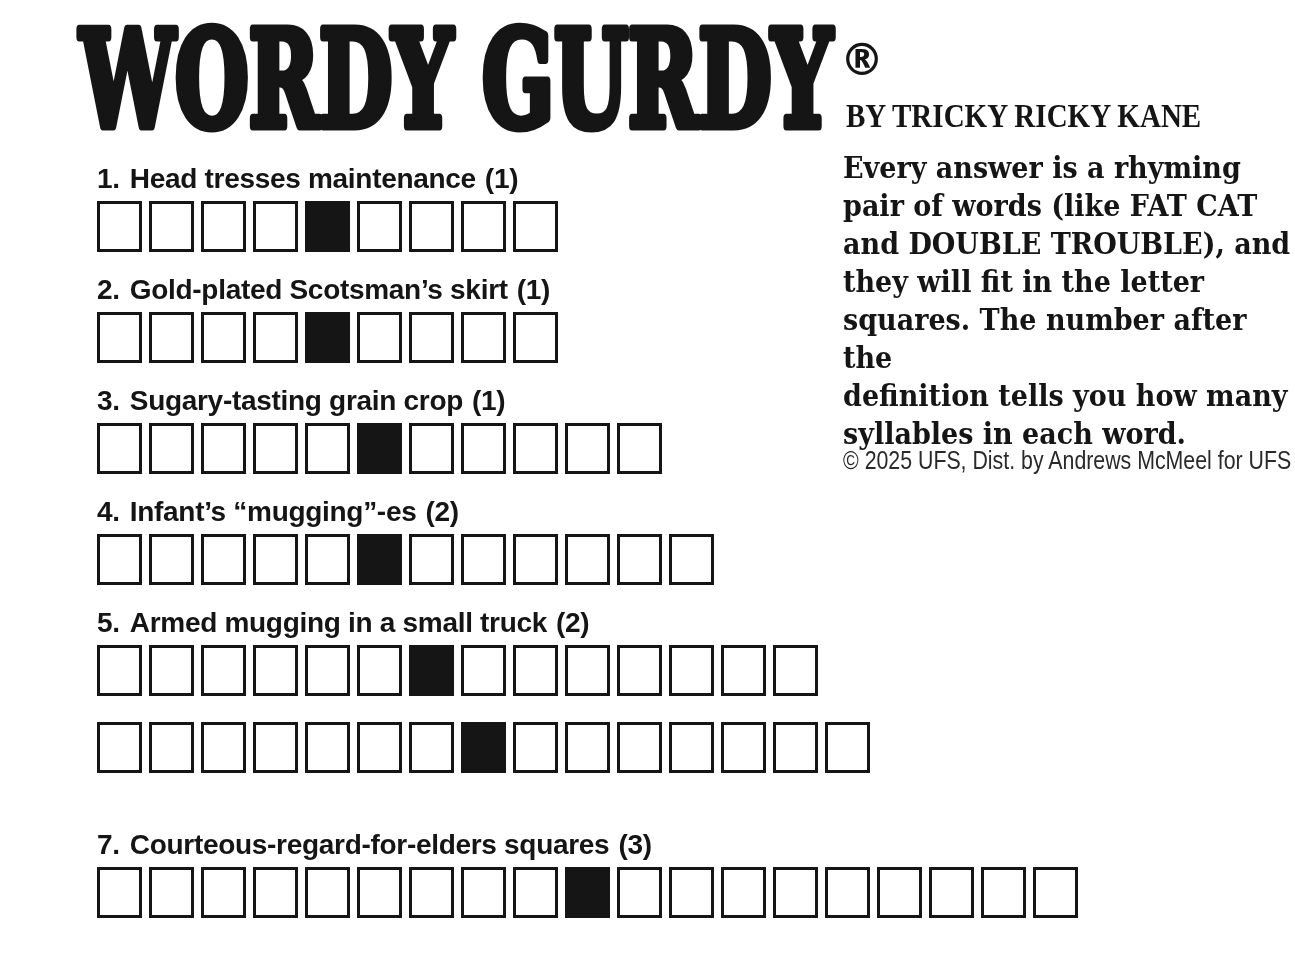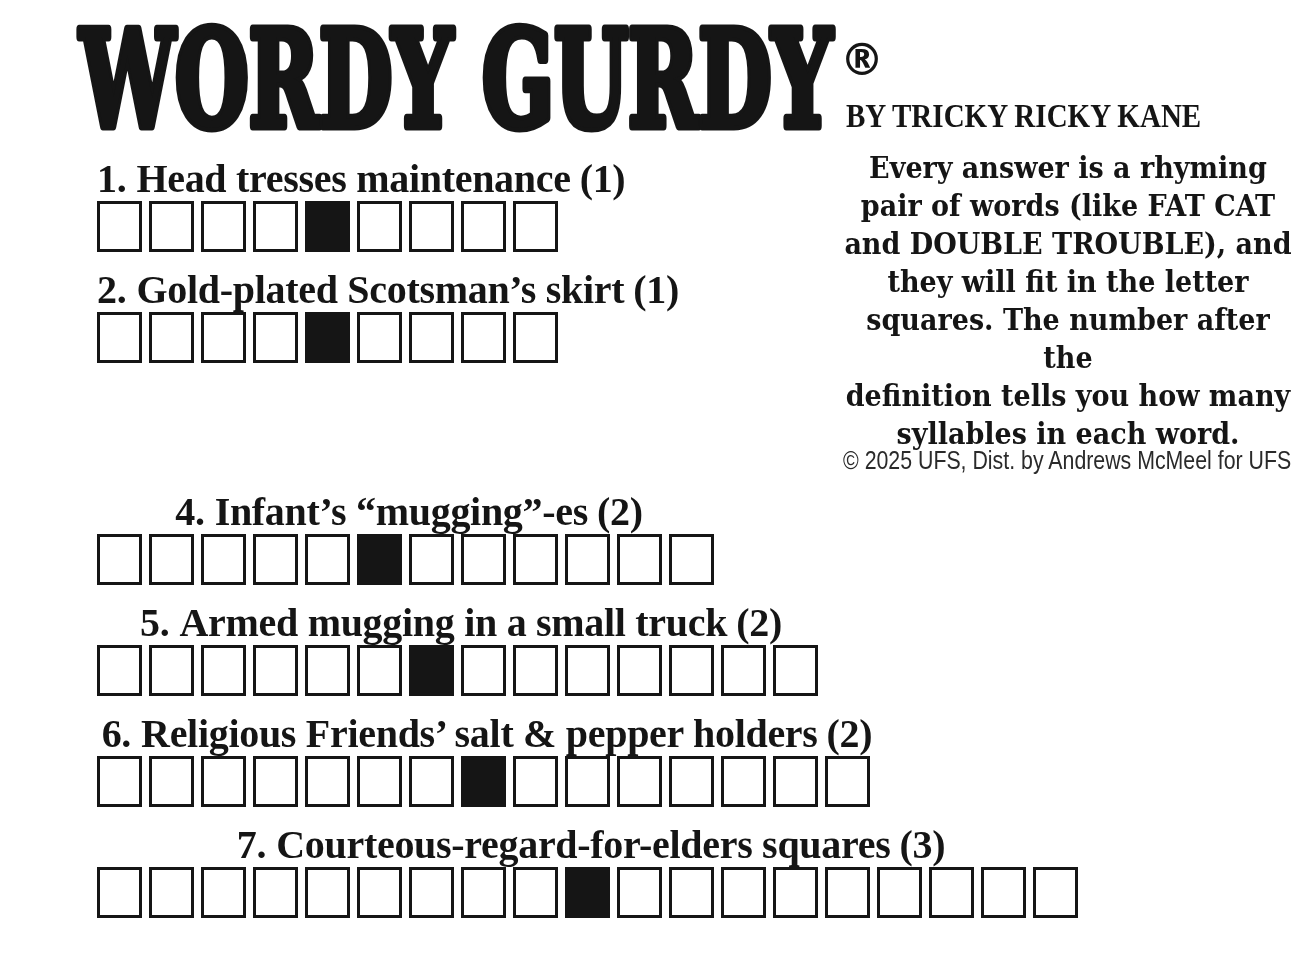--- a/index.html
+++ b/index.html
@@ -5,21 +5,20 @@
   * { margin: 0; padding: 0; box-sizing: border-box; }
   html, body { background: #ffffff; }
   #page {
     position: relative;
     width: 1295px;
     height: 956px;
     background: #ffffff;
     overflow: hidden;
     font-family: "DejaVu Serif", serif;
     color: #151515;
-    text-align: center;
   }
 
   
   #logo-svg {
     position: absolute;
     left: 80px;
     top: 22px;
     overflow: visible;
   }
   #reg-mark {
@@ -70,23 +69,23 @@
     transform: scaleX(0.82);
     transform-origin: 0 0;
   }
 
   
   .clue-block {
     position: absolute;
     left: 97px;
   }
   .clue-line {
-    font-family: Liberation Serif, serif;
-    font-weight: bold;
-    font-size: 40px;
+    font-family: Liberation Sans, sans-serif;
+    font-weight: bold;
+    font-size: 28px;
     line-height: 34px;
     white-space: nowrap;
     letter-spacing: -0.3px;
   }
   .clue-number { margin-right: 10px; }
   .clue-syllables { margin-left: 9px; }
 
   .grid-row {
     display: flex;
     margin-top: 5px;
@@ -150,20 +149,38 @@
         <div class="cell"></div>
         <div class="cell"></div>
         <div class="cell black"></div>
         <div class="cell"></div>
         <div class="cell"></div>
         <div class="cell"></div>
         <div class="cell"></div>
       </div>
   </div>
 
+  <div class="clue-block" style="top:384px">
+    <div class="clue-line">
+      <span class="clue-number">3.</span><span class="clue-text">Sugary-tasting grain crop</span><span class="clue-syllables">(1)</span>
+    </div>
+    <div class="grid-row">
+        <div class="cell"></div>
+        <div class="cell"></div>
+        <div class="cell"></div>
+        <div class="cell"></div>
+        <div class="cell"></div>
+        <div class="cell black"></div>
+        <div class="cell"></div>
+        <div class="cell"></div>
+        <div class="cell"></div>
+        <div class="cell"></div>
+        <div class="cell"></div>
+      </div>
+  </div>
 
   <div class="clue-block" style="top:495px">
     <div class="clue-line">
       <span class="clue-number">4.</span><span class="clue-text">Infant’s “mugging”-es</span><span class="clue-syllables">(2)</span>
     </div>
     <div class="grid-row">
         <div class="cell"></div>
         <div class="cell"></div>
         <div class="cell"></div>
         <div class="cell"></div>
@@ -194,23 +211,20 @@
         <div class="cell"></div>
         <div class="cell"></div>
         <div class="cell"></div>
         <div class="cell"></div>
         <div class="cell"></div>
         <div class="cell"></div>
       </div>
   </div>
 
   <div class="clue-block" style="top:717px">
-    <div class="clue-line">
-      <span class="clue-number">6.</span><span class="clue-text">Religious Friends’ salt &amp; pepper holders</span><span class="clue-syllables">(2)</span>
-    </div>
     <div class="grid-row">
         <div class="cell"></div>
         <div class="cell"></div>
         <div class="cell"></div>
         <div class="cell"></div>
         <div class="cell"></div>
         <div class="cell"></div>
         <div class="cell"></div>
         <div class="cell black"></div>
         <div class="cell"></div>

